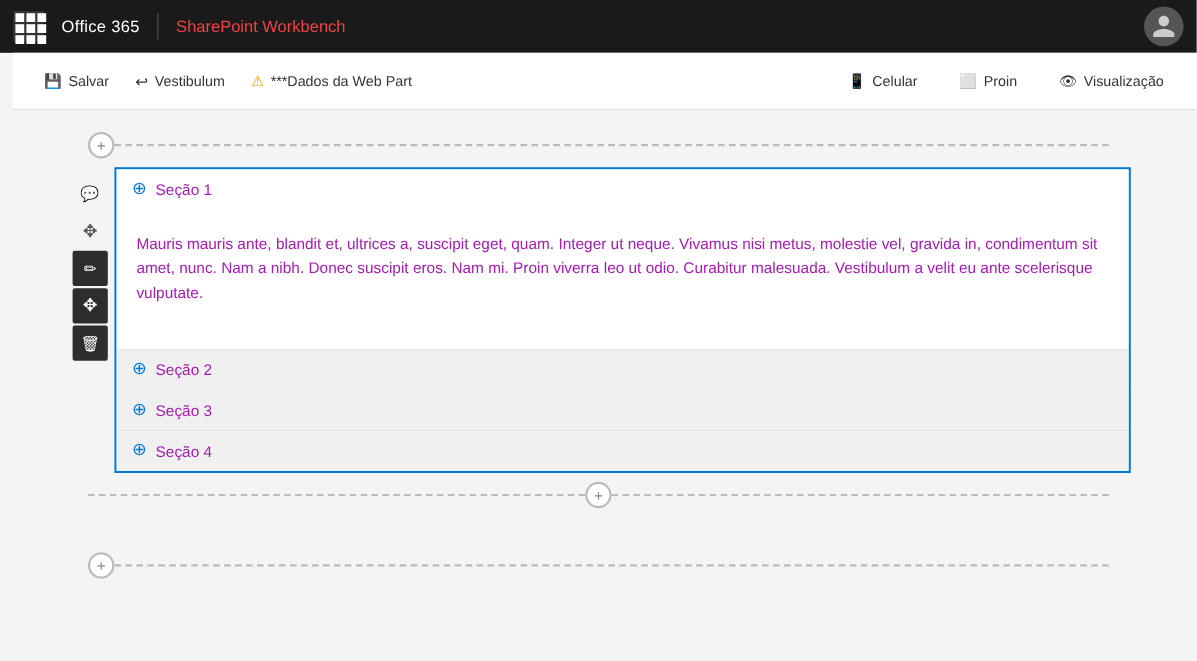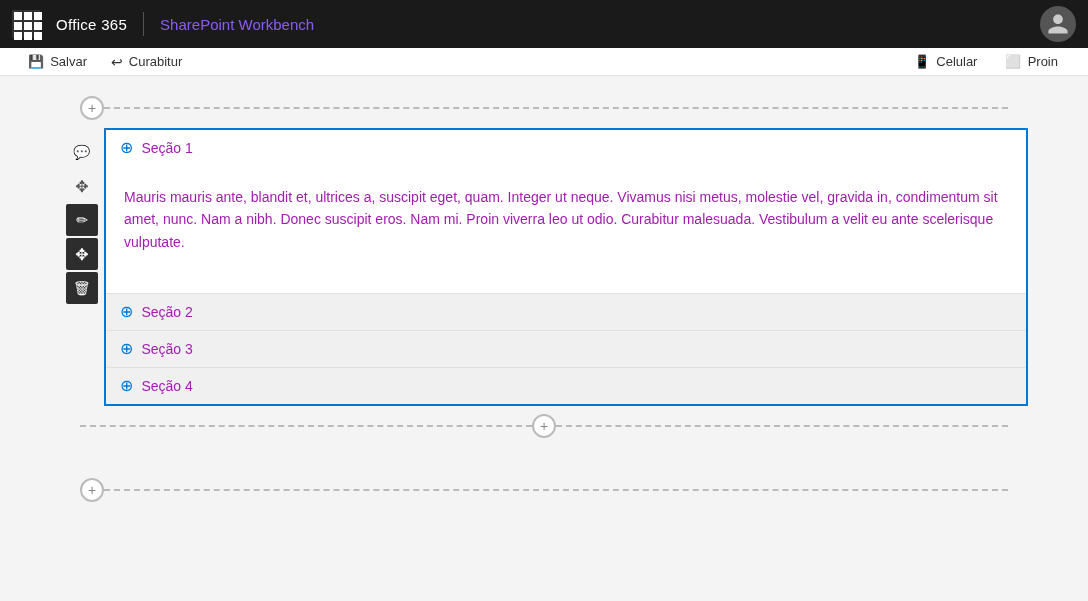--- a/index.html
+++ b/index.html
@@ -36,57 +36,58 @@
       letter-spacing: 0.02em;
     }
     .top-bar-divider {
       width: 1px;
       height: 24px;
       background: #555;
       margin: 0 16px;
     }
     .top-bar-app {
       font-size: 15px;
-      color: #8b5cf6;
+      color: #ef4444;
     }
     .top-bar-spacer { flex: 1; }
     .top-bar-avatar {
       width: 36px; height: 36px;
       border-radius: 50%;
       background: #555;
       display: flex; align-items: center; justify-content: center;
     }
     .avatar-svg { width: 24px; height: 24px; fill: #ccc; }
 
     
     .toolbar {
       background: white;
-      height: 28px;
+      height: 52px;
       display: flex;
       align-items: center;
       padding: 0 16px;
       border-bottom: 1px solid #e0e0e0;
       gap: 0;
+      margin-left: 12px;
     }
     .toolbar-btn {
       display: flex;
       align-items: center;
       gap: 6px;
       padding: 0 12px;
       height: 44px;
       font-size: 13px;
       color: #333;
       cursor: pointer;
       border: none;
       background: none;
     }
     .toolbar-right {
       margin-left: auto;
       display: flex;
-      gap: 0;
+      gap: 10px;
     }
     .toolbar-right-btn {
       display: flex;
       align-items: center;
       gap: 6px;
       padding: 0 14px;
       height: 44px;
       font-size: 13px;
       color: #333;
       cursor: pointer;
@@ -230,31 +231,39 @@
   </div>
 </div>
 
 <div class="toolbar">
   <button class="toolbar-btn">
     <span class="icon-save"></span>
     <span>Salvar</span>
   </button>
   <button class="toolbar-btn">
     <span class="icon-back"></span>
-    <span>Curabitur</span>
+    <span>Vestibulum</span>
+  </button>
+  <button class="toolbar-btn">
+    <span class="icon-warn"></span>
+    <span>***Dados da Web Part</span>
   </button>
   <div class="toolbar-right">
     <button class="toolbar-right-btn">
       <span class="icon-phone"></span>
       <span>Celular</span>
     </button>
     <button class="toolbar-right-btn">
       <span class="icon-tablet"></span>
       <span>Proin</span>
     </button>
+    <button class="toolbar-right-btn">
+      <span class="icon-eye"></span>
+      <span>Visualização</span>
+    </button>
   </div>
 </div>
 
 <div class="main">
 
   <div class="add-row">
     <div class="add-circle">
       <span>+</span>
     </div>
     <div class="add-row-line"></div>

